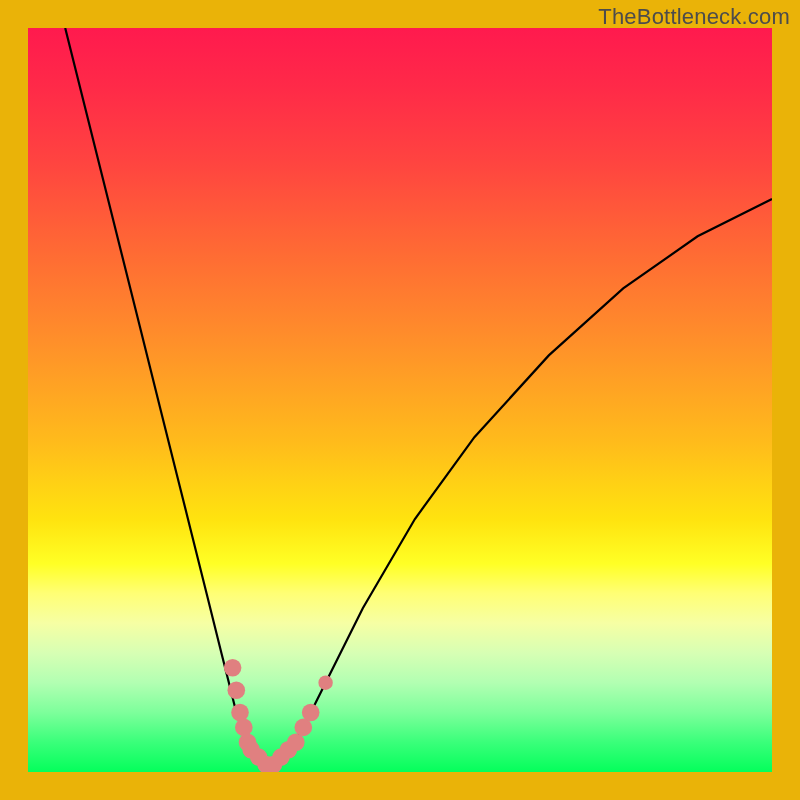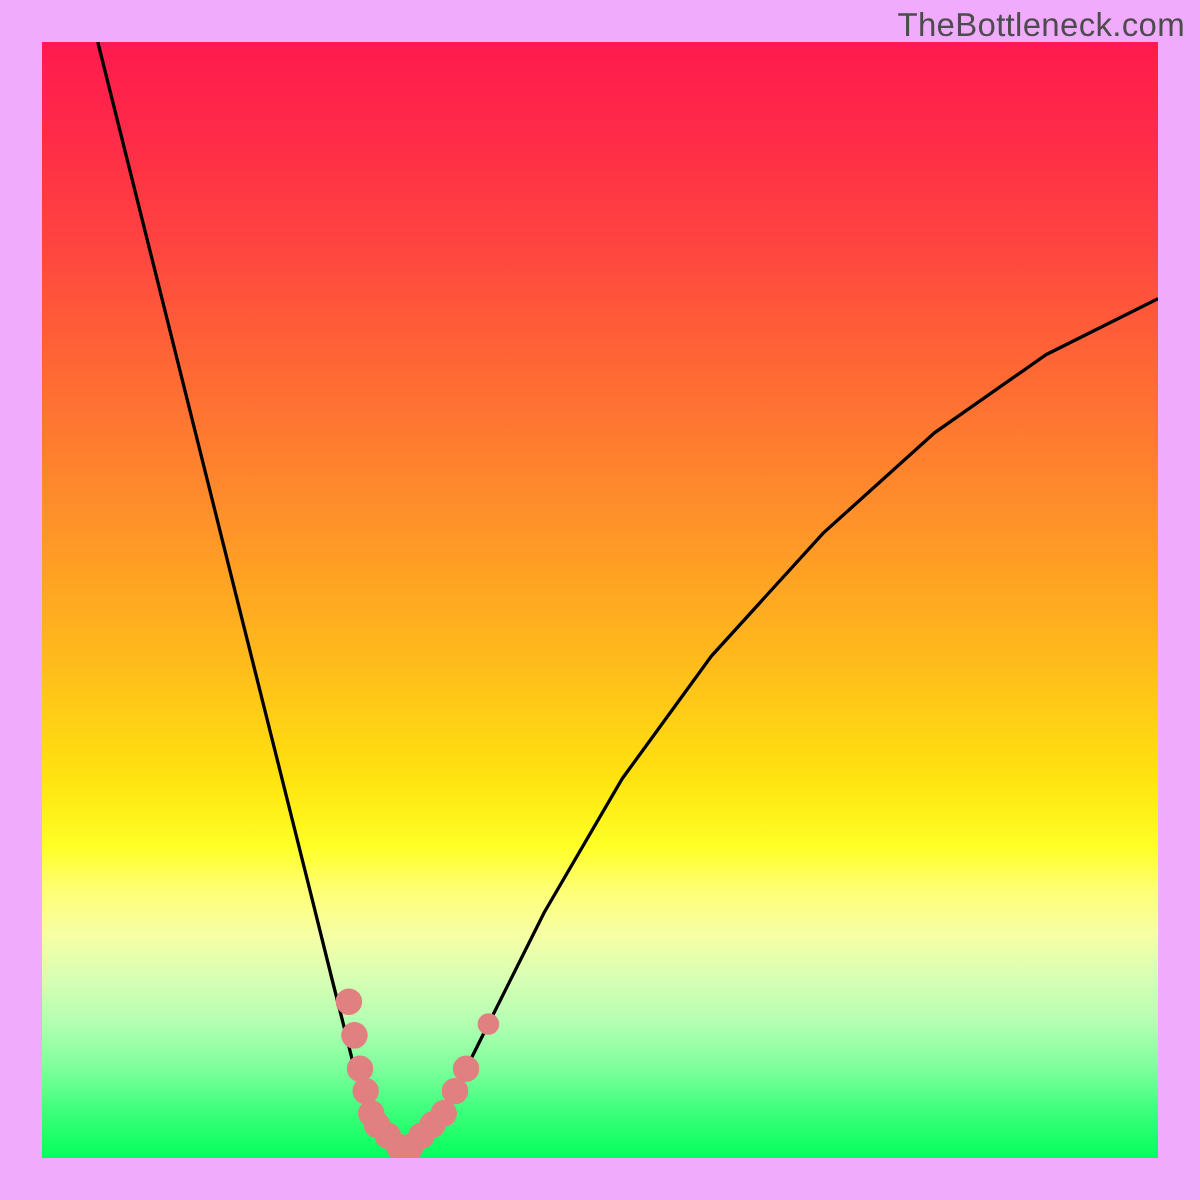--- a/index.html
+++ b/index.html
@@ -10,21 +10,21 @@
     overflow: hidden;
     background: #000;
     font-family: Arial, Helvetica, sans-serif;
   }
   .frame {
     position: absolute;
     left: 0;
     top: 0;
     width: 800px;
     height: 800px;
-    background: #f0abfc;
+    background: #eab308;
   }
   .plot {
     position: absolute;
     left: 28px;
     top: 28px;
     width: 744px;
     height: 744px;
     overflow: hidden;
   }
   .gradient {

